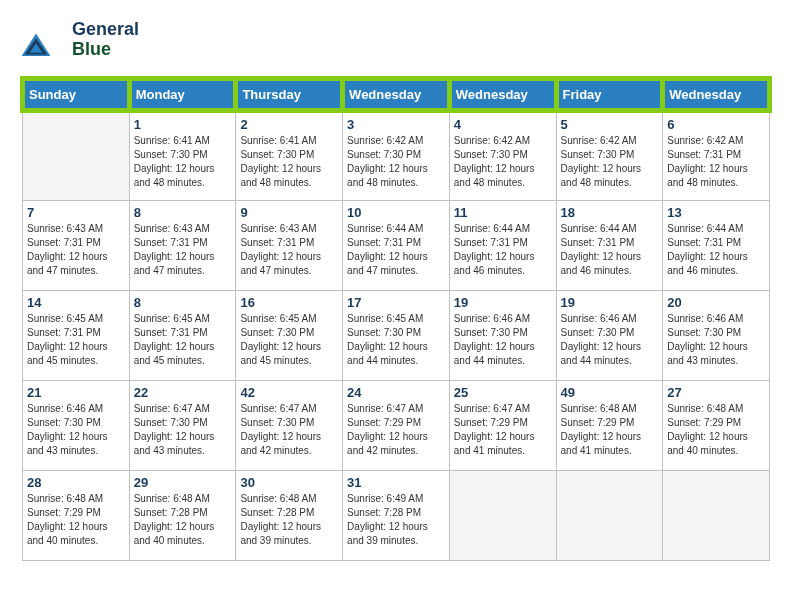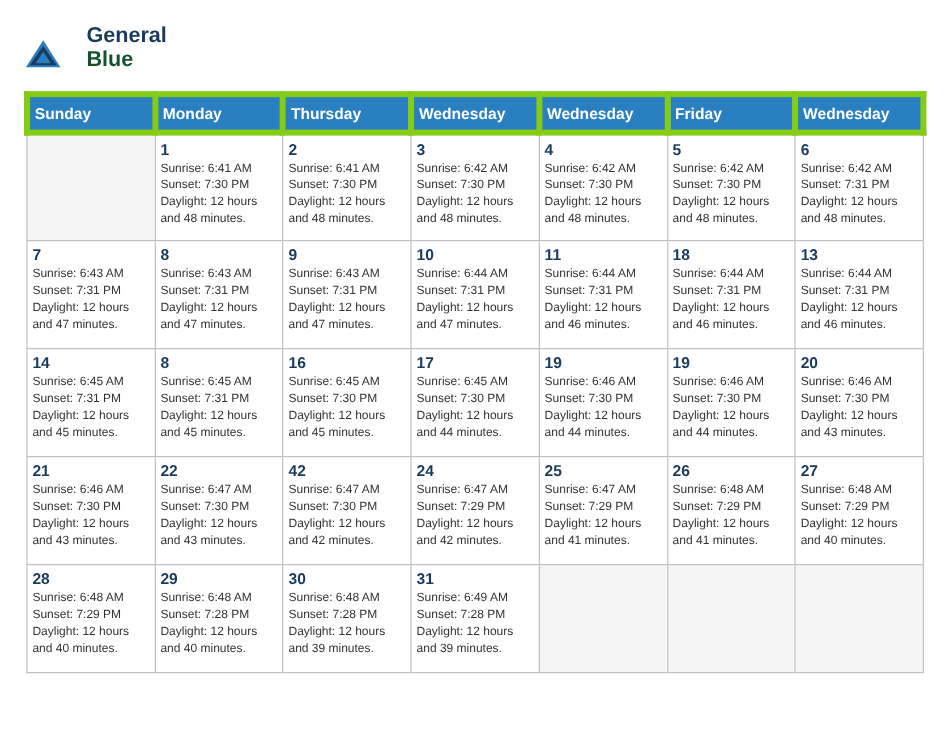--- a/index.html
+++ b/index.html
@@ -220,21 +220,21 @@
         </td>
         <td>
           <div class="day-number">24</div>
           <div class="day-info">Sunrise: 6:47 AM<br>Sunset: 7:29 PM<br>Daylight: 12 hours and 42 minutes.</div>
         </td>
         <td>
           <div class="day-number">25</div>
           <div class="day-info">Sunrise: 6:47 AM<br>Sunset: 7:29 PM<br>Daylight: 12 hours and 41 minutes.</div>
         </td>
         <td>
-          <div class="day-number">26</div>
+          <div class="day-number">49</div>
           <div class="day-info">Sunrise: 6:48 AM<br>Sunset: 7:29 PM<br>Daylight: 12 hours and 41 minutes.</div>
         </td>
         <td>
           <div class="day-number">27</div>
           <div class="day-info">Sunrise: 6:48 AM<br>Sunset: 7:29 PM<br>Daylight: 12 hours and 40 minutes.</div>
         </td>
       </tr>
       <tr>
         <td>
           <div class="day-number">28</div>

